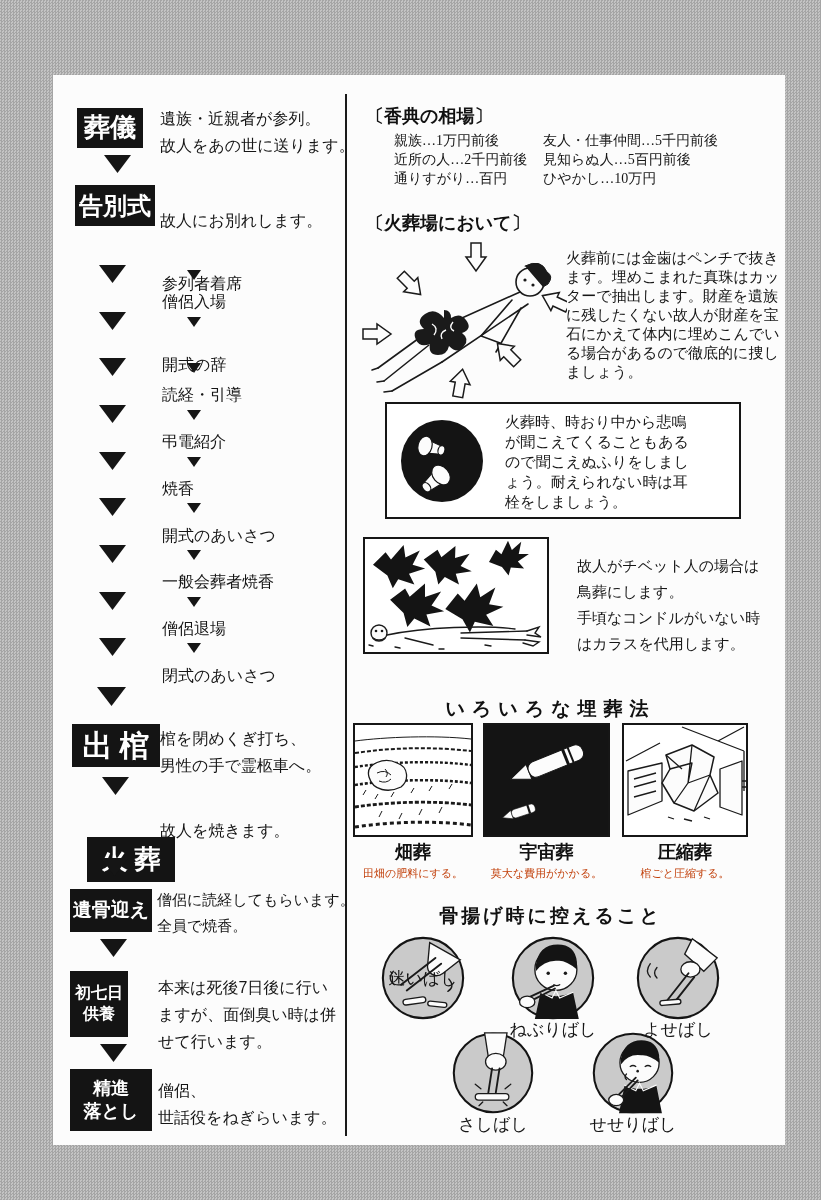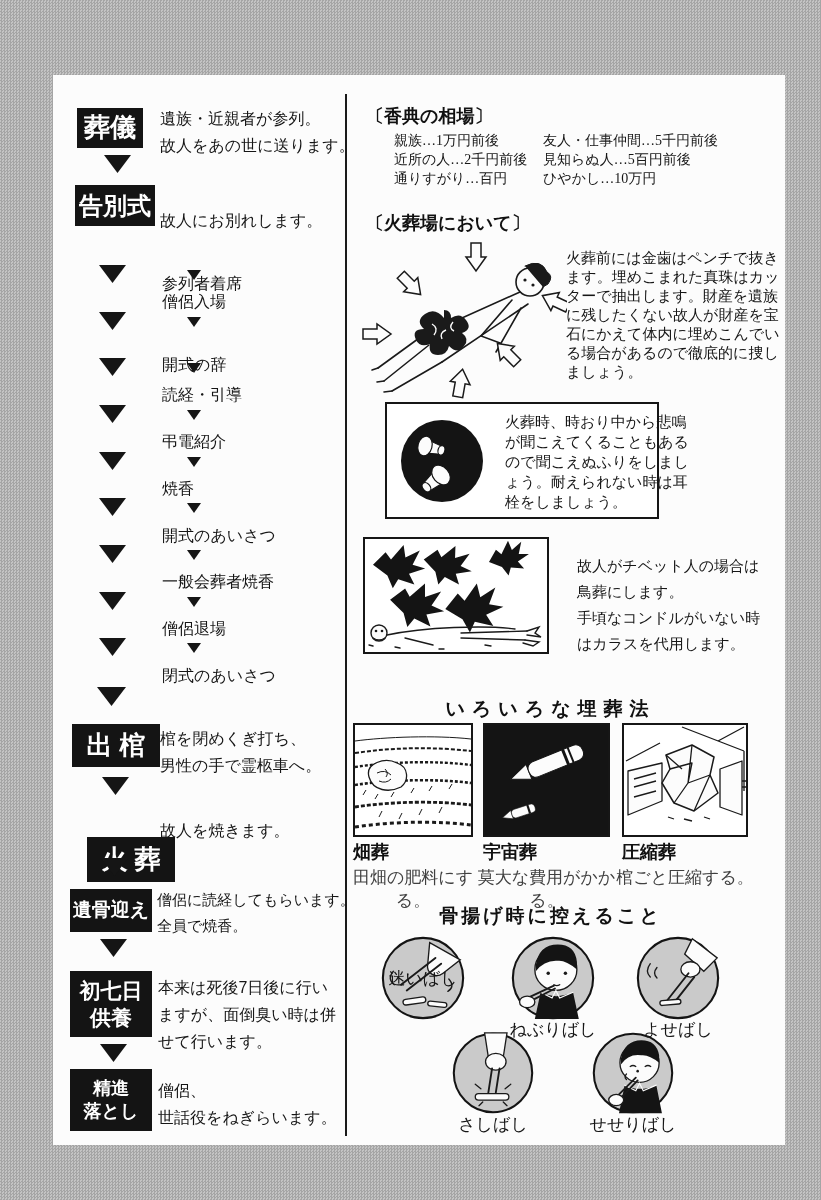--- a/index.html
+++ b/index.html
@@ -17,22 +17,22 @@
     display:flex;align-items:center;justify-content:center;text-align:center;line-height:1.3;}
   .stage-desc{position:absolute;font-size:16px;line-height:27px;color:#151515;}
   .substep{position:absolute;left:109px;font-size:16px;color:#151515;}
   .arr-lg{position:absolute;width:27px;height:18px;background:#151515;clip-path:polygon(0 0,100% 0,50% 100%);}
   .arr-sm{position:absolute;width:14px;height:10px;background:#151515;clip-path:polygon(0 0,100% 0,50% 100%);}
   .h-title{position:absolute;font-size:18px;font-weight:700;color:#111;}
   .serif-list{position:absolute;font-size:14px;line-height:19px;font-family:"Liberation Serif",serif;color:#161616;}
   .bodytext{position:absolute;font-family:"Liberation Serif",serif;color:#161616;}
   .frame{position:absolute;border:2px solid #161616;background:#fff;box-sizing:border-box;}
   .sec-title{position:absolute;font-size:19px;font-weight:700;text-align:center;color:#111;}
-  .cap{position:absolute;font-size:18px;font-weight:700;color:#111;}
-  .capdesc{position:absolute;font-size:17px;font-family:"Liberation Serif",serif;text-align:center;color:#404040;}
+  .cap{position:absolute;font-size:18px;font-weight:700;text-align:center;color:#111;}
+  .capdesc{position:absolute;font-size:11px;font-family:"Liberation Serif",serif;text-align:center;color:#c2410c;}
   .circ-label{position:absolute;font-size:17px;text-align:center;color:#151515;}
   svg{display:block;}
 </style>
 </head>
 <body>
 
 <div class="screen">
  <div class="paper">
   <div class="divider"></div>
 
@@ -73,41 +73,41 @@
   <div class="arr-lg" style="left:46px;top:237px;"></div>
   <div class="arr-lg" style="left:46px;top:283px;"></div>
   <div class="arr-lg" style="left:46px;top:330px;"></div>
   <div class="arr-lg" style="left:46px;top:377px;"></div>
   <div class="arr-lg" style="left:46px;top:423px;"></div>
   <div class="arr-lg" style="left:46px;top:470px;"></div>
   <div class="arr-lg" style="left:46px;top:517px;"></div>
   <div class="arr-lg" style="left:46px;top:563px;"></div>
   <div class="arr-lg" style="left:44px;top:612px;width:29px;height:19px;"></div>
 
-  <div class="stage-box gothic" style="left:19px;top:649px;width:81px;height:43px;font-size:26px;letter-spacing:7px;padding-left:7px;">
+  <div class="stage-box gothic" style="left:19px;top:649px;width:81px;height:43px;font-size:30px;letter-spacing:7px;padding-left:7px;">
         <span class="pre">出棺</span>
       </div>
   <div class="stage-desc gothic pre" style="left:107px;top:650px;">棺を閉めくぎ打ち、
 男性の手で霊柩車へ。</div>
   <div class="arr-lg" style="left:49px;top:702px;"></div>
 
   <div class="stage-box gothic" style="left:19px;top:762px;width:81px;height:45px;font-size:26px;letter-spacing:7px;padding-left:7px;margin-left:15px;">
         <span class="pre">火葬</span>
       </div>
   <div class="stage-desc gothic" style="left:107px;top:742px;">故人を焼きます。</div>
   <div class="arr-lg" style="left:48px;top:783px;"></div>
 
   <div class="stage-box gothic" style="left:17px;top:814px;width:82px;height:43px;font-size:19px;">
         <span class="pre">遺骨迎え</span>
       </div>
   <div class="stage-desc gothic pre" style="left:104px;top:812px;font-size:15px;line-height:26px;">僧侶に読経してもらいます。
 全員で焼香。</div>
   <div class="arr-lg" style="left:47px;top:864px;"></div>
 
-  <div class="stage-box gothic" style="left:17px;top:896px;width:82px;height:66px;font-size:21px;">
+  <div class="stage-box gothic" style="left:17px;top:896px;width:58px;height:66px;font-size:16px;">
         <span class="pre">初七日
 供養</span>
       </div>
   <div class="stage-desc gothic pre" style="left:105px;top:899px;">本来は死後7日後に行い
 ますが、面倒臭い時は併
 せて行います。</div>
   <div class="arr-lg" style="left:47px;top:969px;"></div>
 
   <div class="stage-box gothic" style="left:17px;top:994px;width:82px;height:62px;font-size:18px;">
         <span class="pre">精進
@@ -139,21 +139,21 @@
       <path transform="translate(116,14) rotate(90)" d="M-13,-5 L1,-5 L1,-10 L15,0 L1,10 L1,5 L-13,5 Z"></path>
       <path transform="translate(50,42) rotate(45)" d="M-13,-5 L1,-5 L1,-10 L15,0 L1,10 L1,5 L-13,5 Z"></path>
       <path transform="translate(16,92)" d="M-13,-5 L1,-5 L1,-10 L15,0 L1,10 L1,5 L-13,5 Z"></path>
       <path transform="translate(100,142) rotate(-80)" d="M-13,-5 L1,-5 L1,-10 L15,0 L1,10 L1,5 L-13,5 Z"></path>
       <path transform="translate(148,112) rotate(-135)" d="M-13,-5 L1,-5 L1,-10 L15,0 L1,10 L1,5 L-13,5 Z"></path>
       <path transform="translate(196,60) rotate(-155)" d="M-13,-5 L1,-5 L1,-10 L15,0 L1,10 L1,5 L-13,5 Z"></path>
     </g>
   </svg>
   <div class="bodytext" style="left:513px;top:174px;width:220px;font-size:15px;line-height:19px;">火葬前には金歯はペンチで抜きます。埋めこまれた真珠はカッターで抽出します。財産を遺族に残したくない故人が財産を宝石にかえて体内に埋めこんでいる場合があるので徹底的に捜しましょう。</div>
 
-  <div class="frame" style="left:332px;top:327px;width:274px;height:117px;">
+  <div class="frame" style="left:332px;top:327px;width:356px;height:117px;">
     <svg class="abs" style="left:12px;top:14px;" width="86" height="86" viewBox="0 0 86 86">
       <circle cx="43" cy="43" r="41" fill="#141414"></circle>
       <g fill="#fcfcfc" stroke="#141414" stroke-width="1.2">
         <g transform="translate(26,28) rotate(15)">
           <path d="M0,-7 L17,-4 L17,4 L0,7 Z"></path>
           <ellipse cx="17" cy="0" rx="3.4" ry="4.8"></ellipse>
           <ellipse cx="0" cy="0" rx="7" ry="10"></ellipse>
         </g>
         <g transform="translate(42,57) rotate(-40)">
           <path d="M0,-8 L-19,-5 L-19,5 L0,8 Z"></path>

